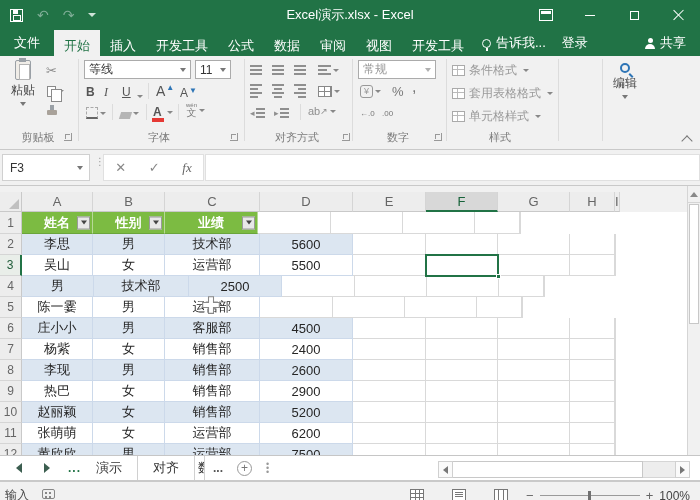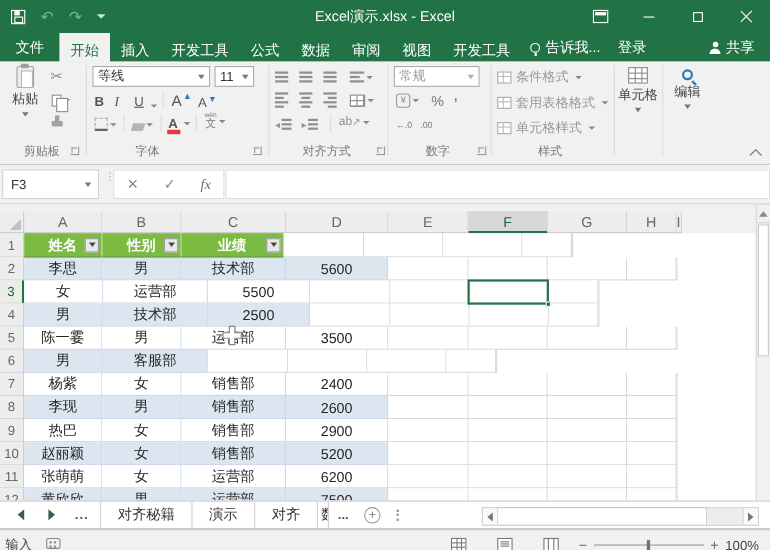--- a/index.html
+++ b/index.html
@@ -258,21 +258,21 @@
         <span class="minicaret" style="margin-left:5px;"></span>
       </div>
     <div class="vdiv" style="left:178px;top:48px;"></div>
     <div class="fbtn" style="left:186px;top:45px;">
         <span class="wen">
           <span class="py">wén</span>
           <span class="zi">文</span>
         </span>
         <span class="minicaret"></span>
       </div>
-    <div class="glabel" style="left:104px;width:60px;">字体</div>
+    <div class="glabel" style="left:129px;width:60px;">字体</div>
     <div class="launcher" style="left:230px;"></div>
     <div class="gsep" style="left:244px;"></div>
 
     <div class="fbtn" style="left:250px;top:5px;">
         <span class="alico">
           <i style="width:12px"></i>
           <i style="width:12px"></i>
           <i style="width:12px"></i>
         </span>
       </div>
@@ -375,25 +375,20 @@
         <span class="minicaret"></span>
       </div>
     <div class="styrow" style="left:452px;top:29px;">
         <span class="styico"></span>
         <span>套用表格格式</span>
         <span class="minicaret"></span>
       </div>
     <div class="glabel" style="left:480px;width:40px;">样式</div>
     <div class="gsep" style="left:558px;"></div>
 
-    <div class="bigbtn" style="left:560px;top:5px;width:40px;">
-      <span class="grid-ico"></span>
-      <span class="lbl">单元格</span>
-      <span class="caret mt"></span>
-    </div>
     <div class="gsep" style="left:602px;"></div>
     <div class="bigbtn" style="left:606px;top:5px;width:38px;">
       <span class="mag"></span>
       <span class="lbl">编辑</span>
       <span class="caret mt"></span>
     </div>
     <div class="collapse"></div>
   </div>
 
   <div id="fbar">
@@ -456,20 +451,21 @@
         <div class="gc tdata band" style="width: 95px;">技术部</div>
         <div class="gc tdata band" style="width: 93px;">5600</div>
         <div class="gc" style="width: 73px;"></div>
         <div class="gc" style="width: 72px;"></div>
         <div class="gc" style="width: 72px;"></div>
         <div class="gc" style="width: 45px;"></div>
         <div class="gc"></div>
       </div>
       <div class="grow" style="height: 21px;">
         <div class="rh sel" style="width: 22px;">3</div>
+        <div class="gc tdata" style="width: 71px;">吴山</div>
         <div class="gc tdata" style="width: 72px;">女</div>
         <div class="gc tdata" style="width: 95px;">运营部</div>
         <div class="gc tdata" style="width: 93px;">5500</div>
         <div class="gc" style="width: 73px;"></div>
         <div class="gc" style="width: 72px;"></div>
         <div class="gc" style="width: 72px;"></div>
         <div class="gc" style="width: 45px;"></div>
         <div class="gc"></div>
       </div>
       <div class="grow" style="height: 21px;">
@@ -481,31 +477,32 @@
         <div class="gc" style="width: 72px;"></div>
         <div class="gc" style="width: 72px;"></div>
         <div class="gc" style="width: 45px;"></div>
         <div class="gc"></div>
       </div>
       <div class="grow" style="height: 21px;">
         <div class="rh" style="width: 22px;">5</div>
         <div class="gc tdata" style="width: 71px;">陈一霎</div>
         <div class="gc tdata" style="width: 72px;">男</div>
         <div class="gc tdata" style="width: 95px;">运营部</div>
-        <div class="gc tdata" style="width: 93px;">3500</div>
         <div class="gc" style="width: 73px;"></div>
         <div class="gc" style="width: 72px;"></div>
         <div class="gc" style="width: 72px;"></div>
         <div class="gc" style="width: 45px;"></div>
         <div class="gc"></div>
       </div>
       <div class="grow" style="height: 21px;">
         <div class="rh" style="width: 22px;">6</div>
+        <div class="gc tdata band" style="width: 71px;">庄小小</div>
         <div class="gc tdata band" style="width: 72px;">男</div>
         <div class="gc tdata band" style="width: 95px;">客服部</div>
+        <div class="gc tdata band" style="width: 93px;">4500</div>
         <div class="gc" style="width: 73px;"></div>
         <div class="gc" style="width: 72px;"></div>
         <div class="gc" style="width: 72px;"></div>
         <div class="gc" style="width: 45px;"></div>
         <div class="gc"></div>
       </div>
       <div class="grow" style="height: 21px;">
         <div class="rh" style="width: 22px;">7</div>
         <div class="gc tdata" style="width: 71px;">杨紫</div>
         <div class="gc tdata" style="width: 72px;">女</div>
@@ -588,21 +585,20 @@
     <div class="up">
         <span class="tri"></span>
       </div>
     <div class="thumb"></div>
   </div>
 
   <div id="sheetbar">
     <span class="navtri l"></span>
     <span class="navtri r"></span>
     <span class="sheetdots">...</span>
-    <div class="stab first">对齐秘籍</div>
     <div class="stab">演示</div>
     <div class="stab">对齐</div>
     <div class="stab clip">数</div>
     <span class="sheetdots2">...</span>
     <span class="addsheet">+</span>
     <span class="vdots">•<br>•<br>•</span>
     <div id="hscroll">
       <div class="hbtn">
           <span class="htri-l"></span>
         </div>

